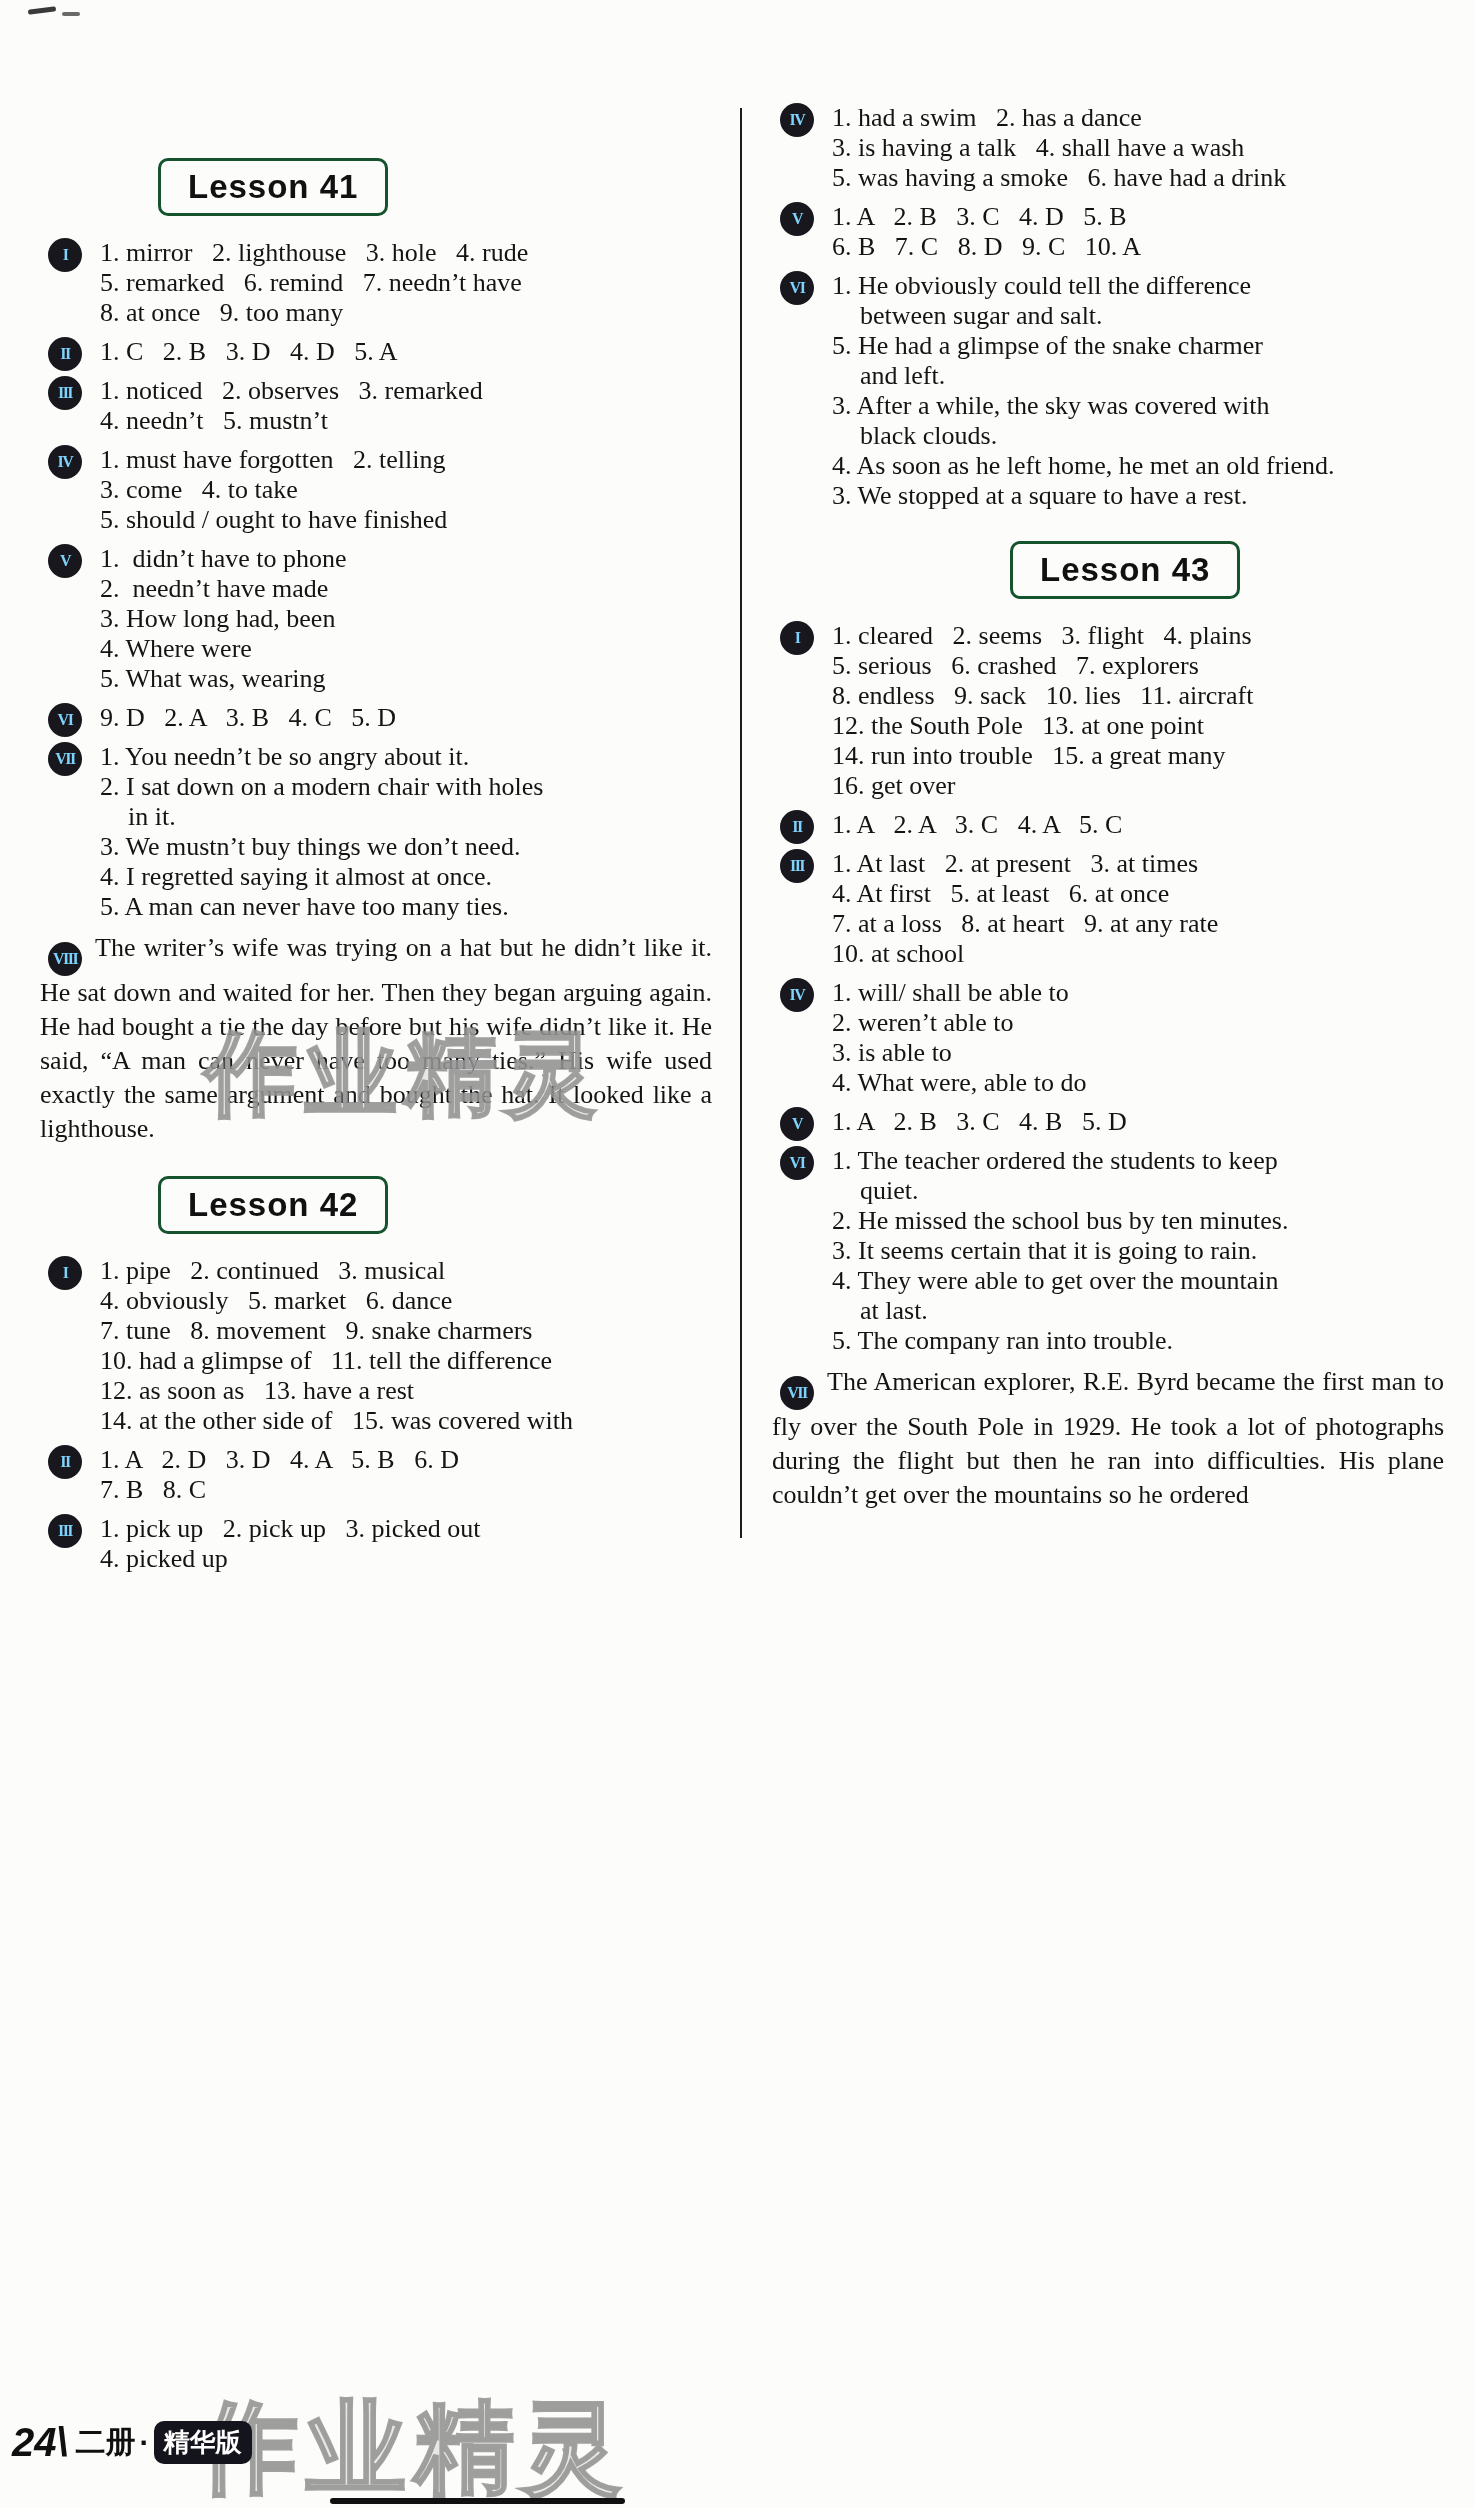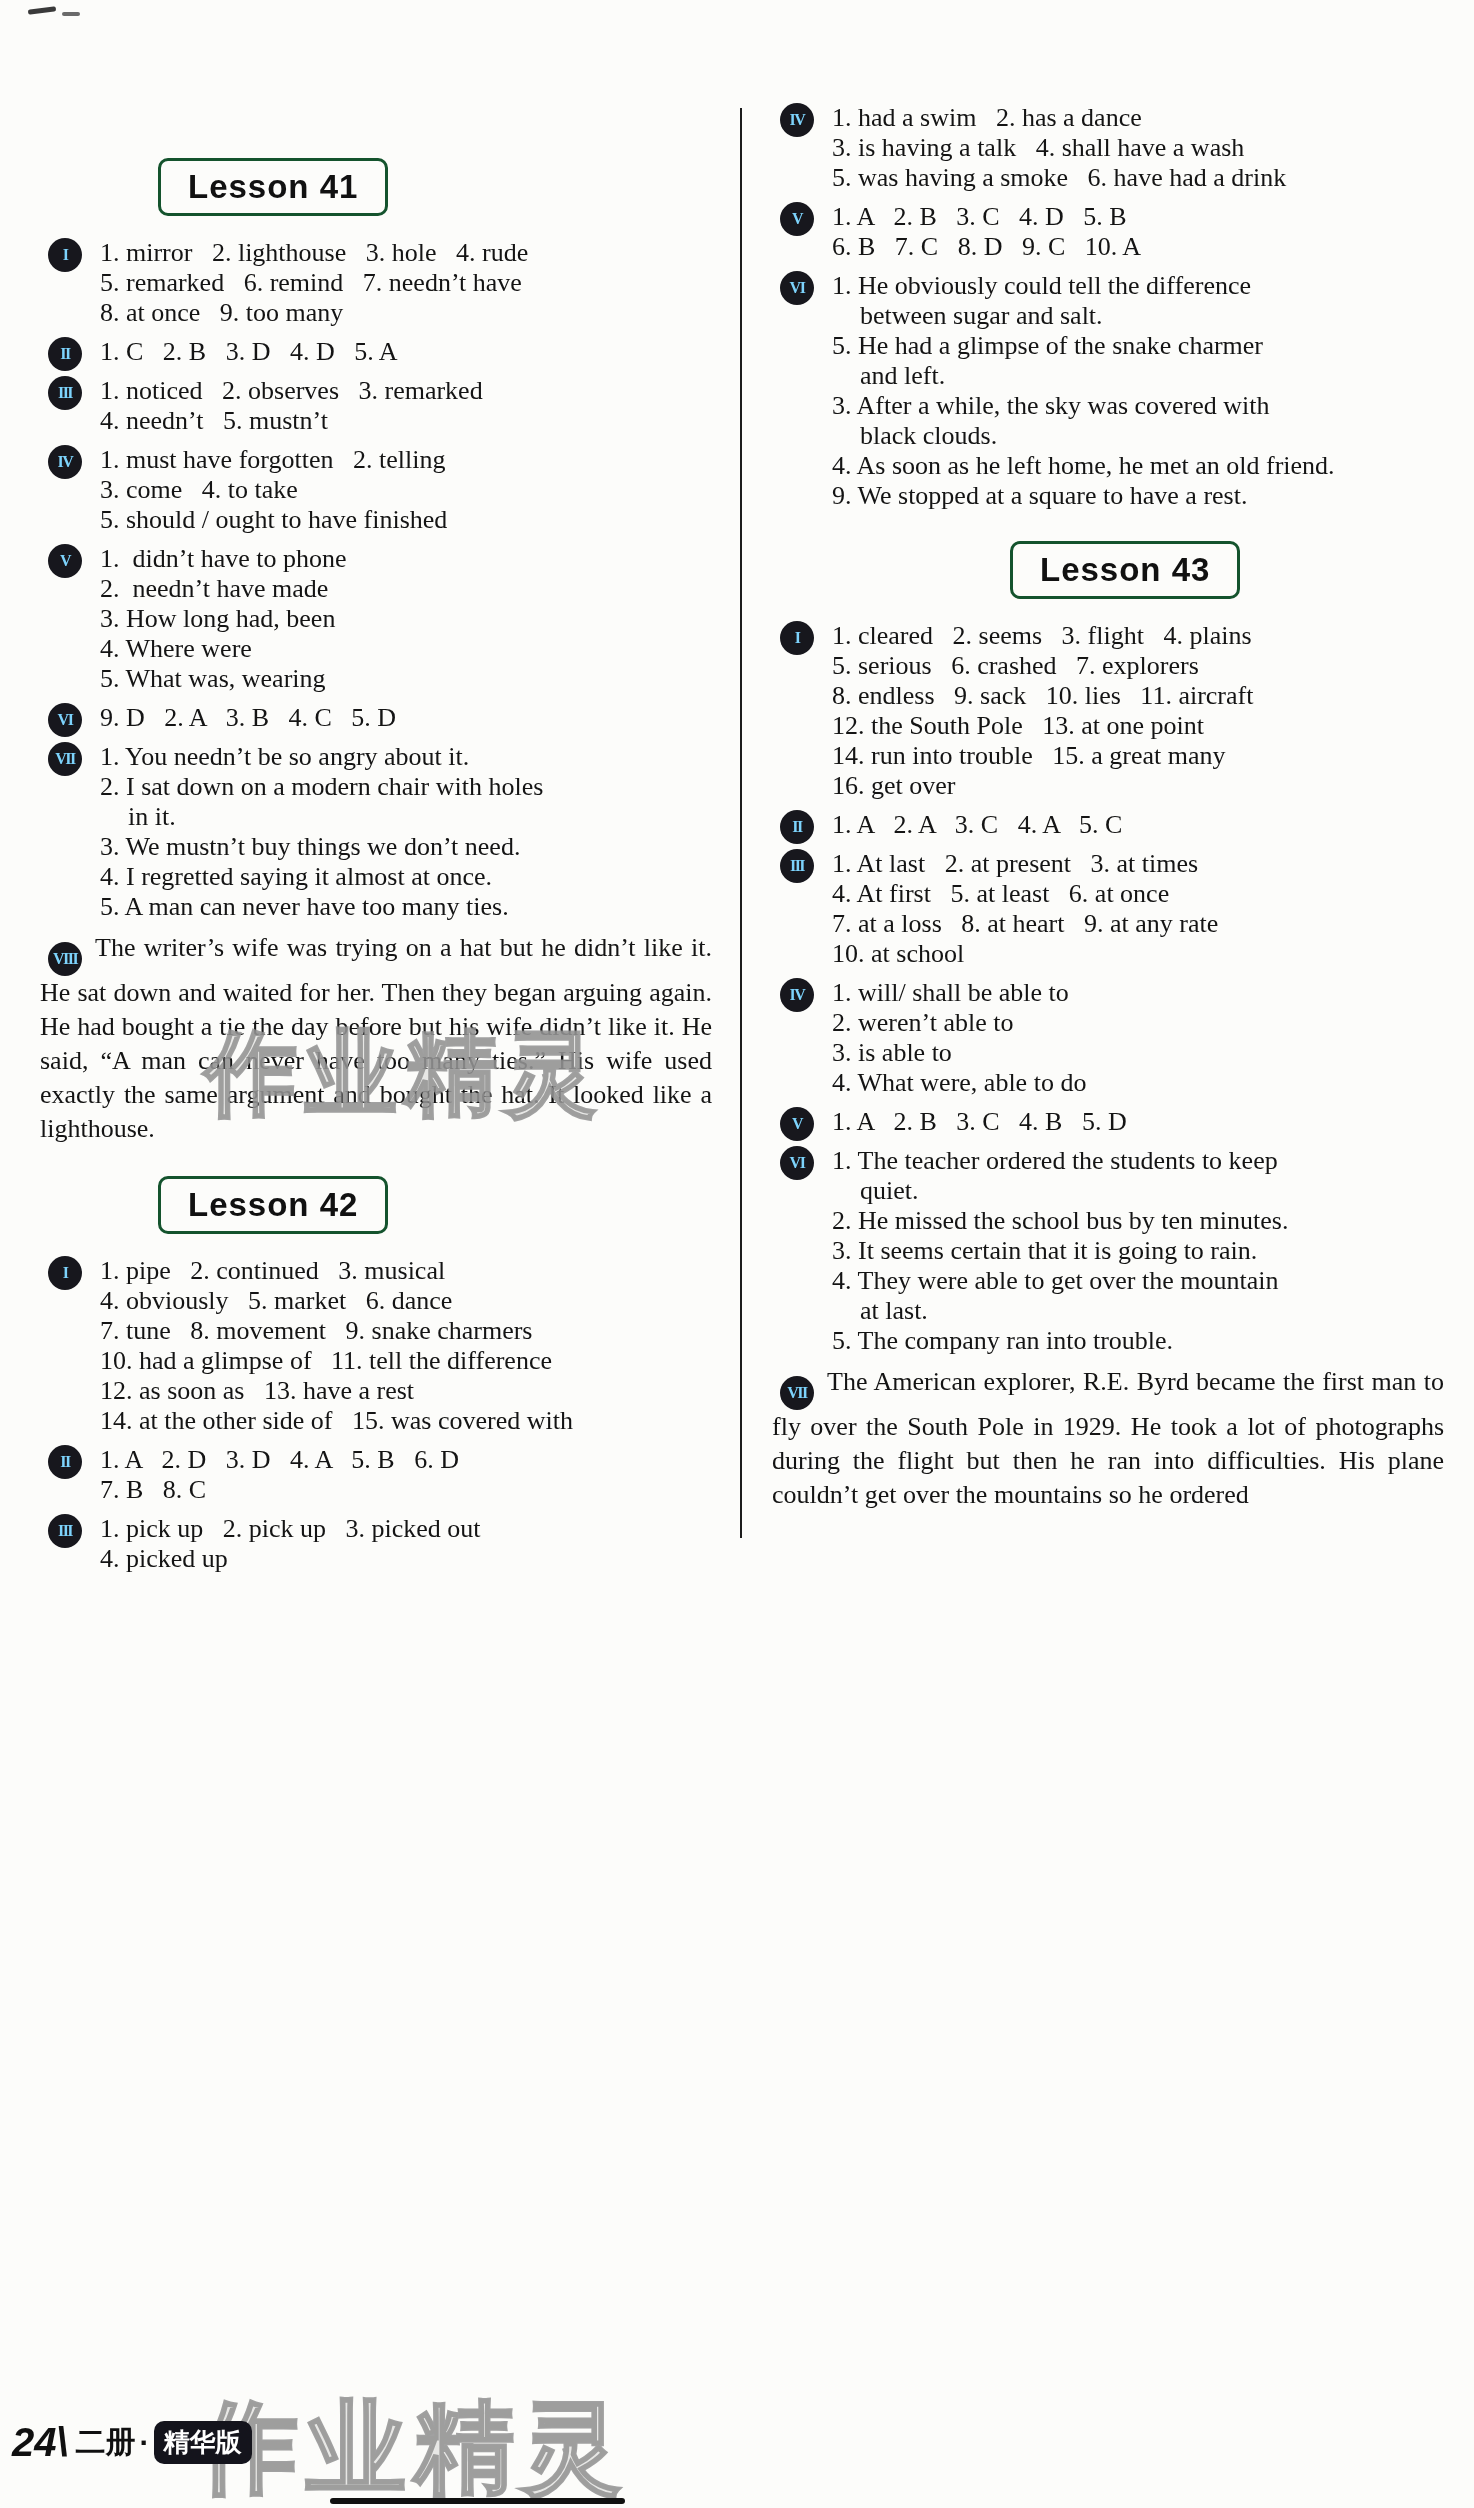--- a/index.html
+++ b/index.html
@@ -158,21 +158,21 @@
       </div>
       <div class="section">
         <span class="marker">VI</span>
         <div class="line">1. He obviously could tell the difference</div>
         <div class="line indent-1">between sugar and salt.</div>
         <div class="line">5. He had a glimpse of the snake charmer</div>
         <div class="line indent-1">and left.</div>
         <div class="line">3. After a while, the sky was covered with</div>
         <div class="line indent-1">black clouds.</div>
         <div class="line">4. As soon as he left home, he met an old friend.</div>
-        <div class="line">9. We stopped at a square to have a rest.</div>
+        <div class="line">3. We stopped at a square to have a rest.</div>
       </div>
       <div class="lesson-heading">Lesson 43</div>
       <div class="section">
         <span class="marker">I</span>
         <div class="line">1. cleared   2. seems   3. flight   4. plains</div>
         <div class="line">5. serious   6. crashed   7. explorers</div>
         <div class="line">8. endless   9. sack   10. lies   11. aircraft</div>
         <div class="line">12. the South Pole   13. at one point</div>
         <div class="line">14. run into trouble   15. a great many</div>
         <div class="line">16. get over</div>

